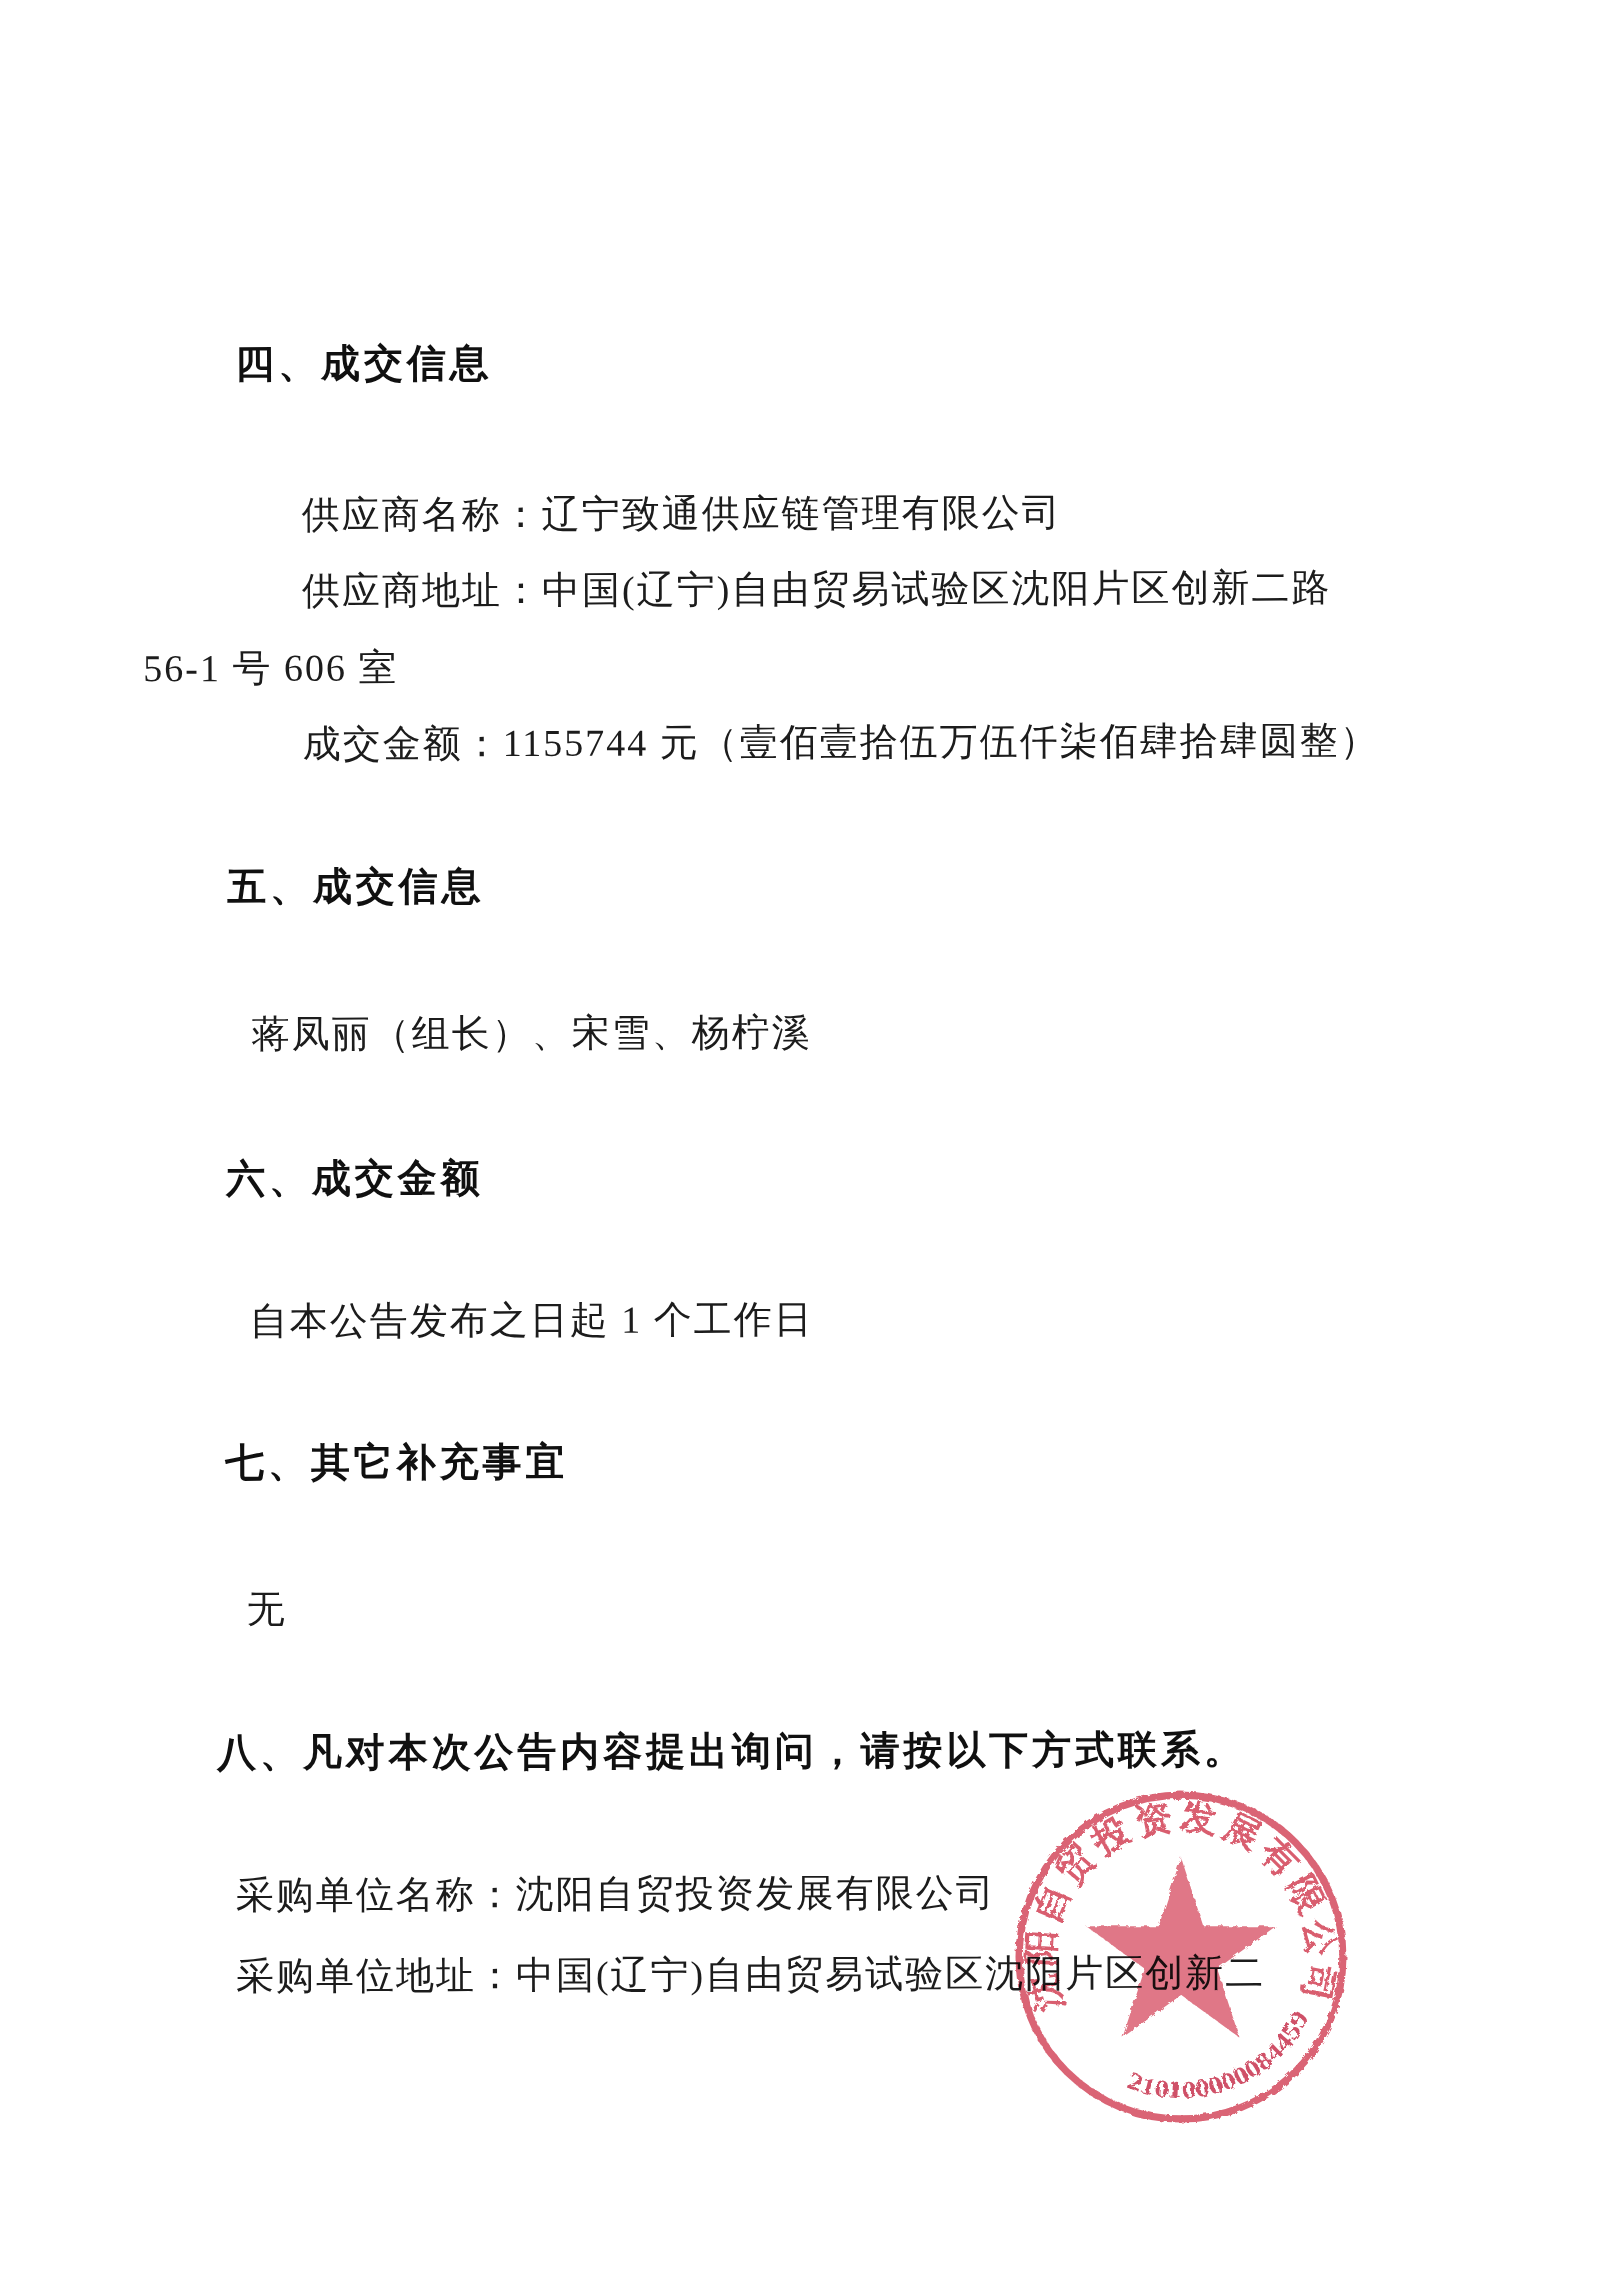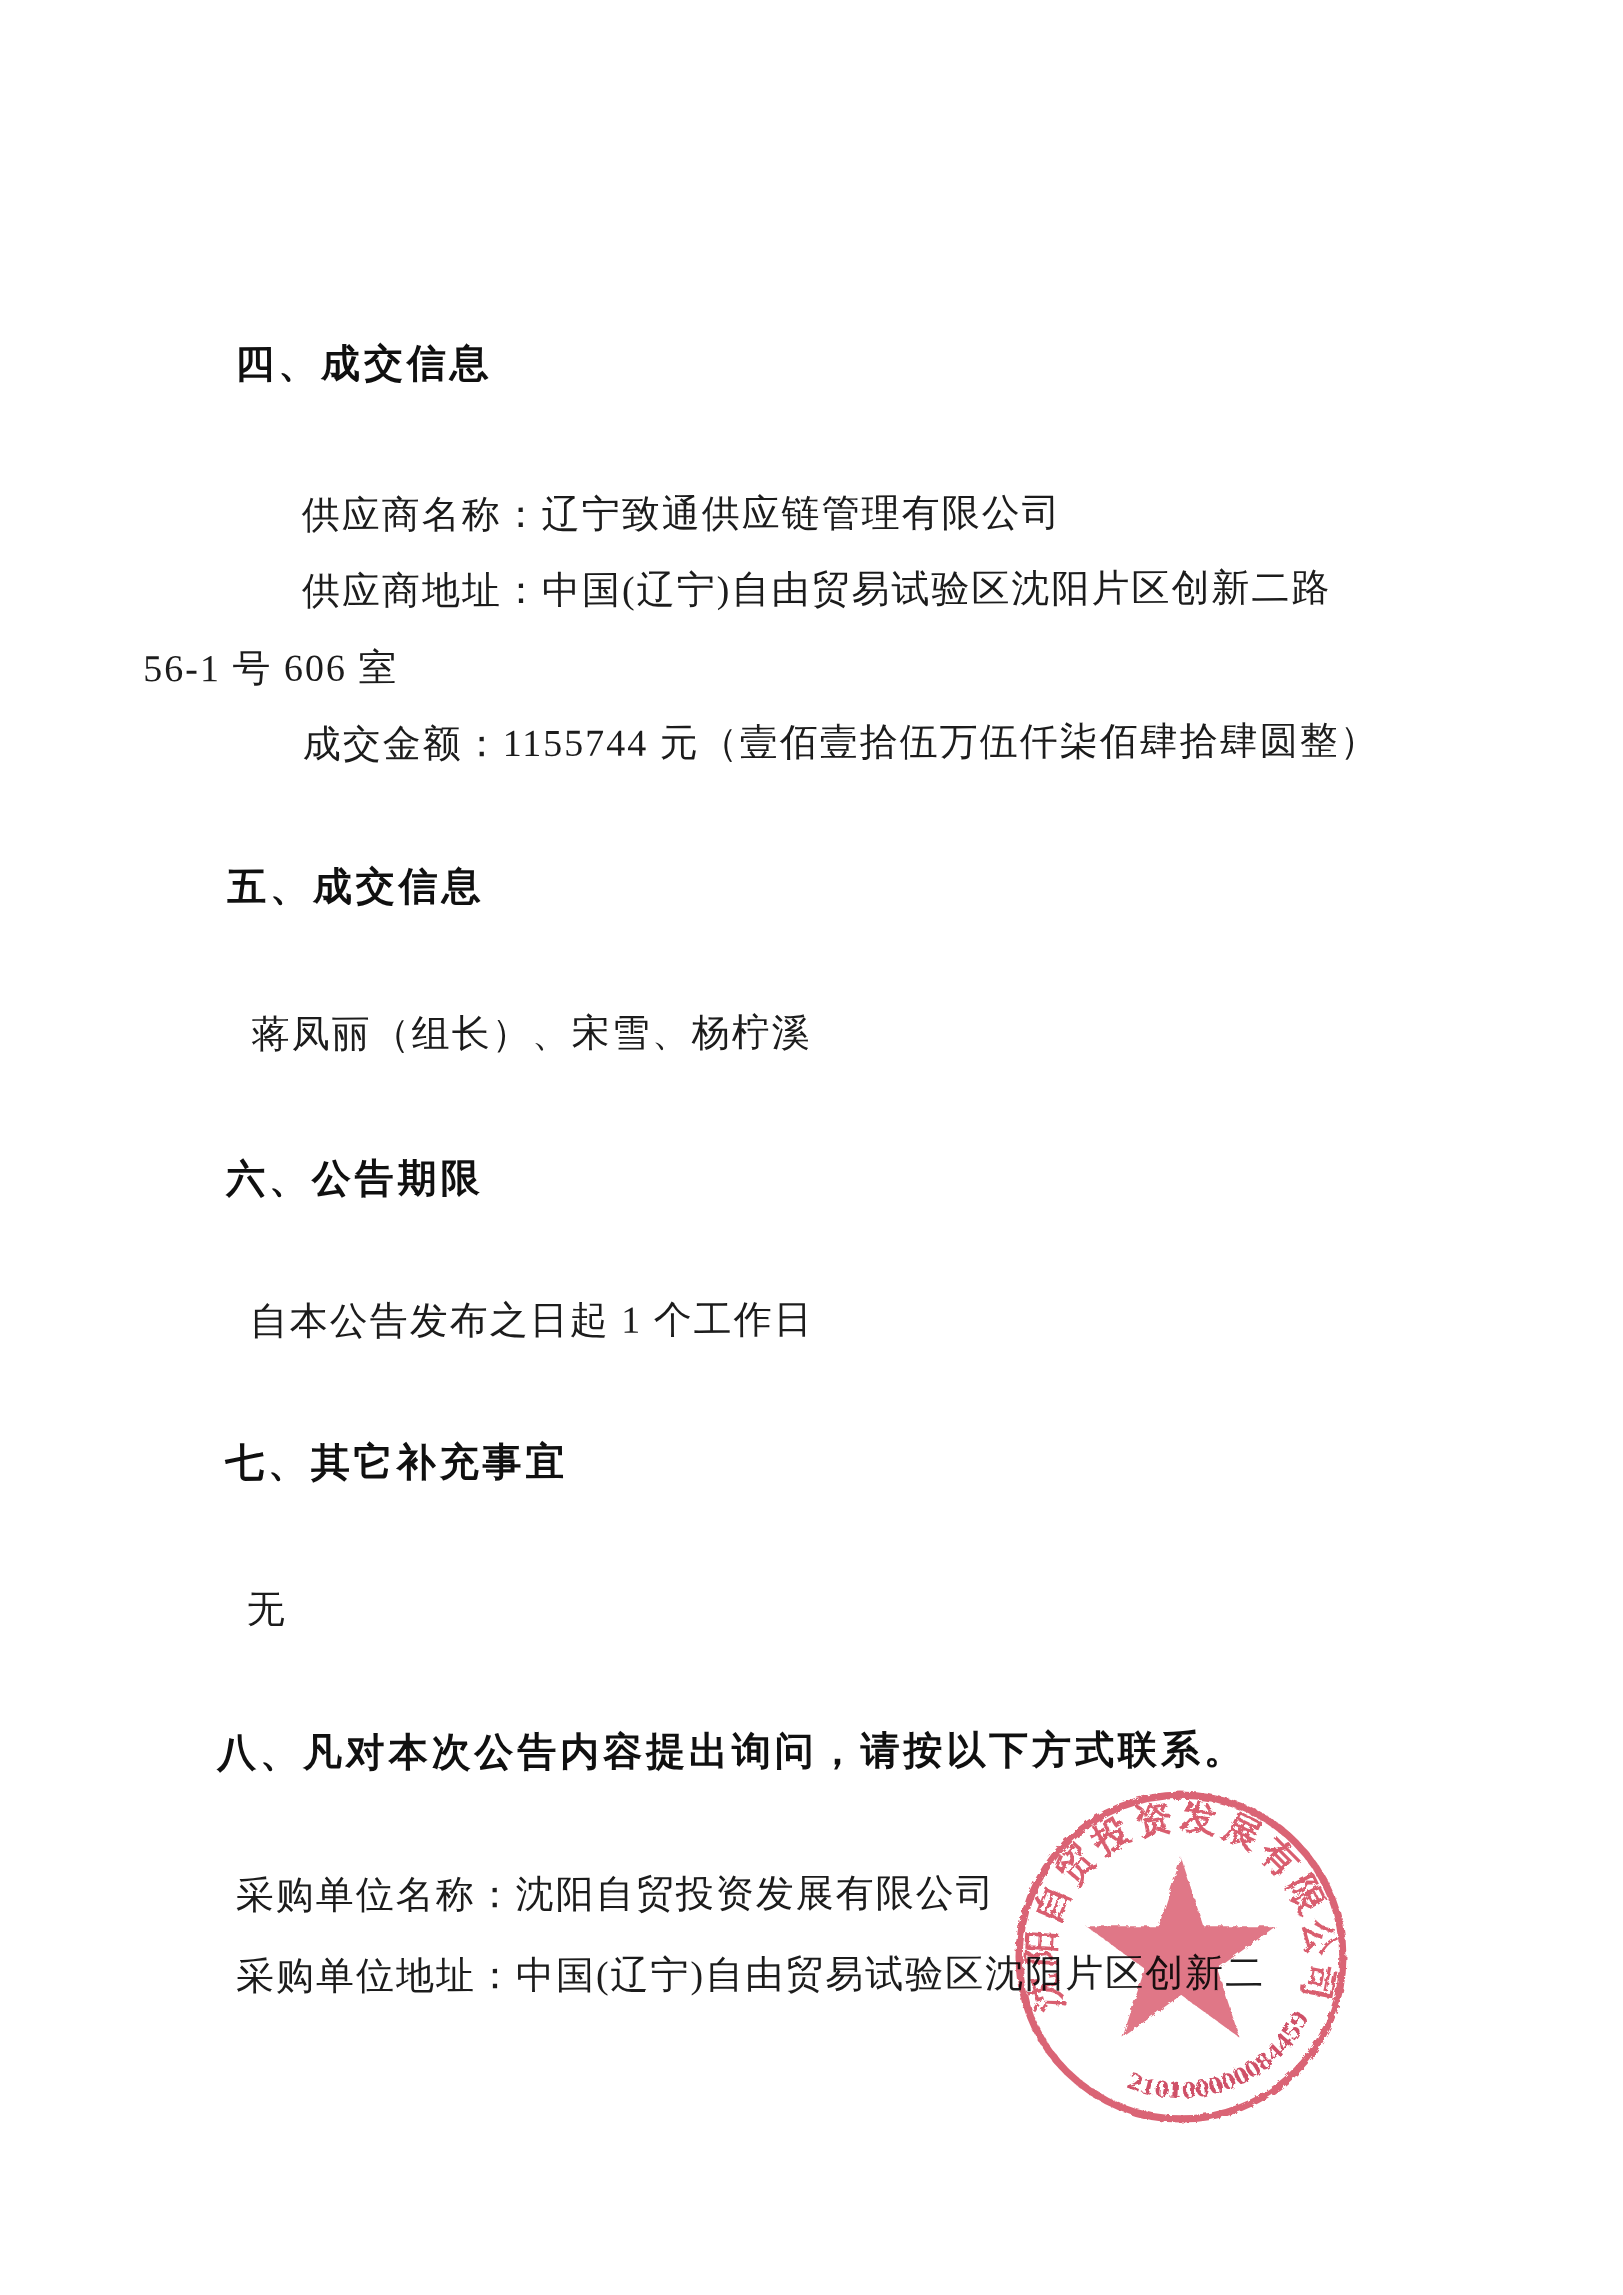--- a/index.html
+++ b/index.html
@@ -57,21 +57,21 @@
     <div class="ln" style="left:304px; top:568px;">供应商地址：中国(辽宁)自由贸易试验区沈阳片区创新二路</div>
 
     <div class="ln" style="left:145px; top:645px;">56-1 号 606 室</div>
 
     <div class="ln" style="left:304px; top:721px;">成交金额：1155744 元（壹佰壹拾伍万伍仟柒佰肆拾肆圆整）</div>
 
     <div class="ln hd" style="left:228px; top:863px;">五、成交信息</div>
 
     <div class="ln" style="left:252px; top:1011px;">蒋凤丽（组长）、宋雪、杨柠溪</div>
 
-    <div class="ln hd" style="left:226px; top:1155px;">六、公告期限</div>
+    <div class="ln hd" style="left:226px; top:1155px;">六、成交金额</div>
 
     <div class="ln" style="left:249px; top:1298px;">自本公告发布之日起 1 个工作日</div>
 
     <div class="ln hd" style="left:224px; top:1439px;">七、其它补充事宜</div>
 
     <div class="ln" style="left:245px; top:1586px;">无</div>
 
     <div class="ln hd" style="left:215px; top:1729px;">八、凡对本次公告内容提出询问，请按以下方式联系。</div>
 
     <div class="ln" style="left:233px; top:1872px;">采购单位名称：沈阳自贸投资发展有限公司</div>

